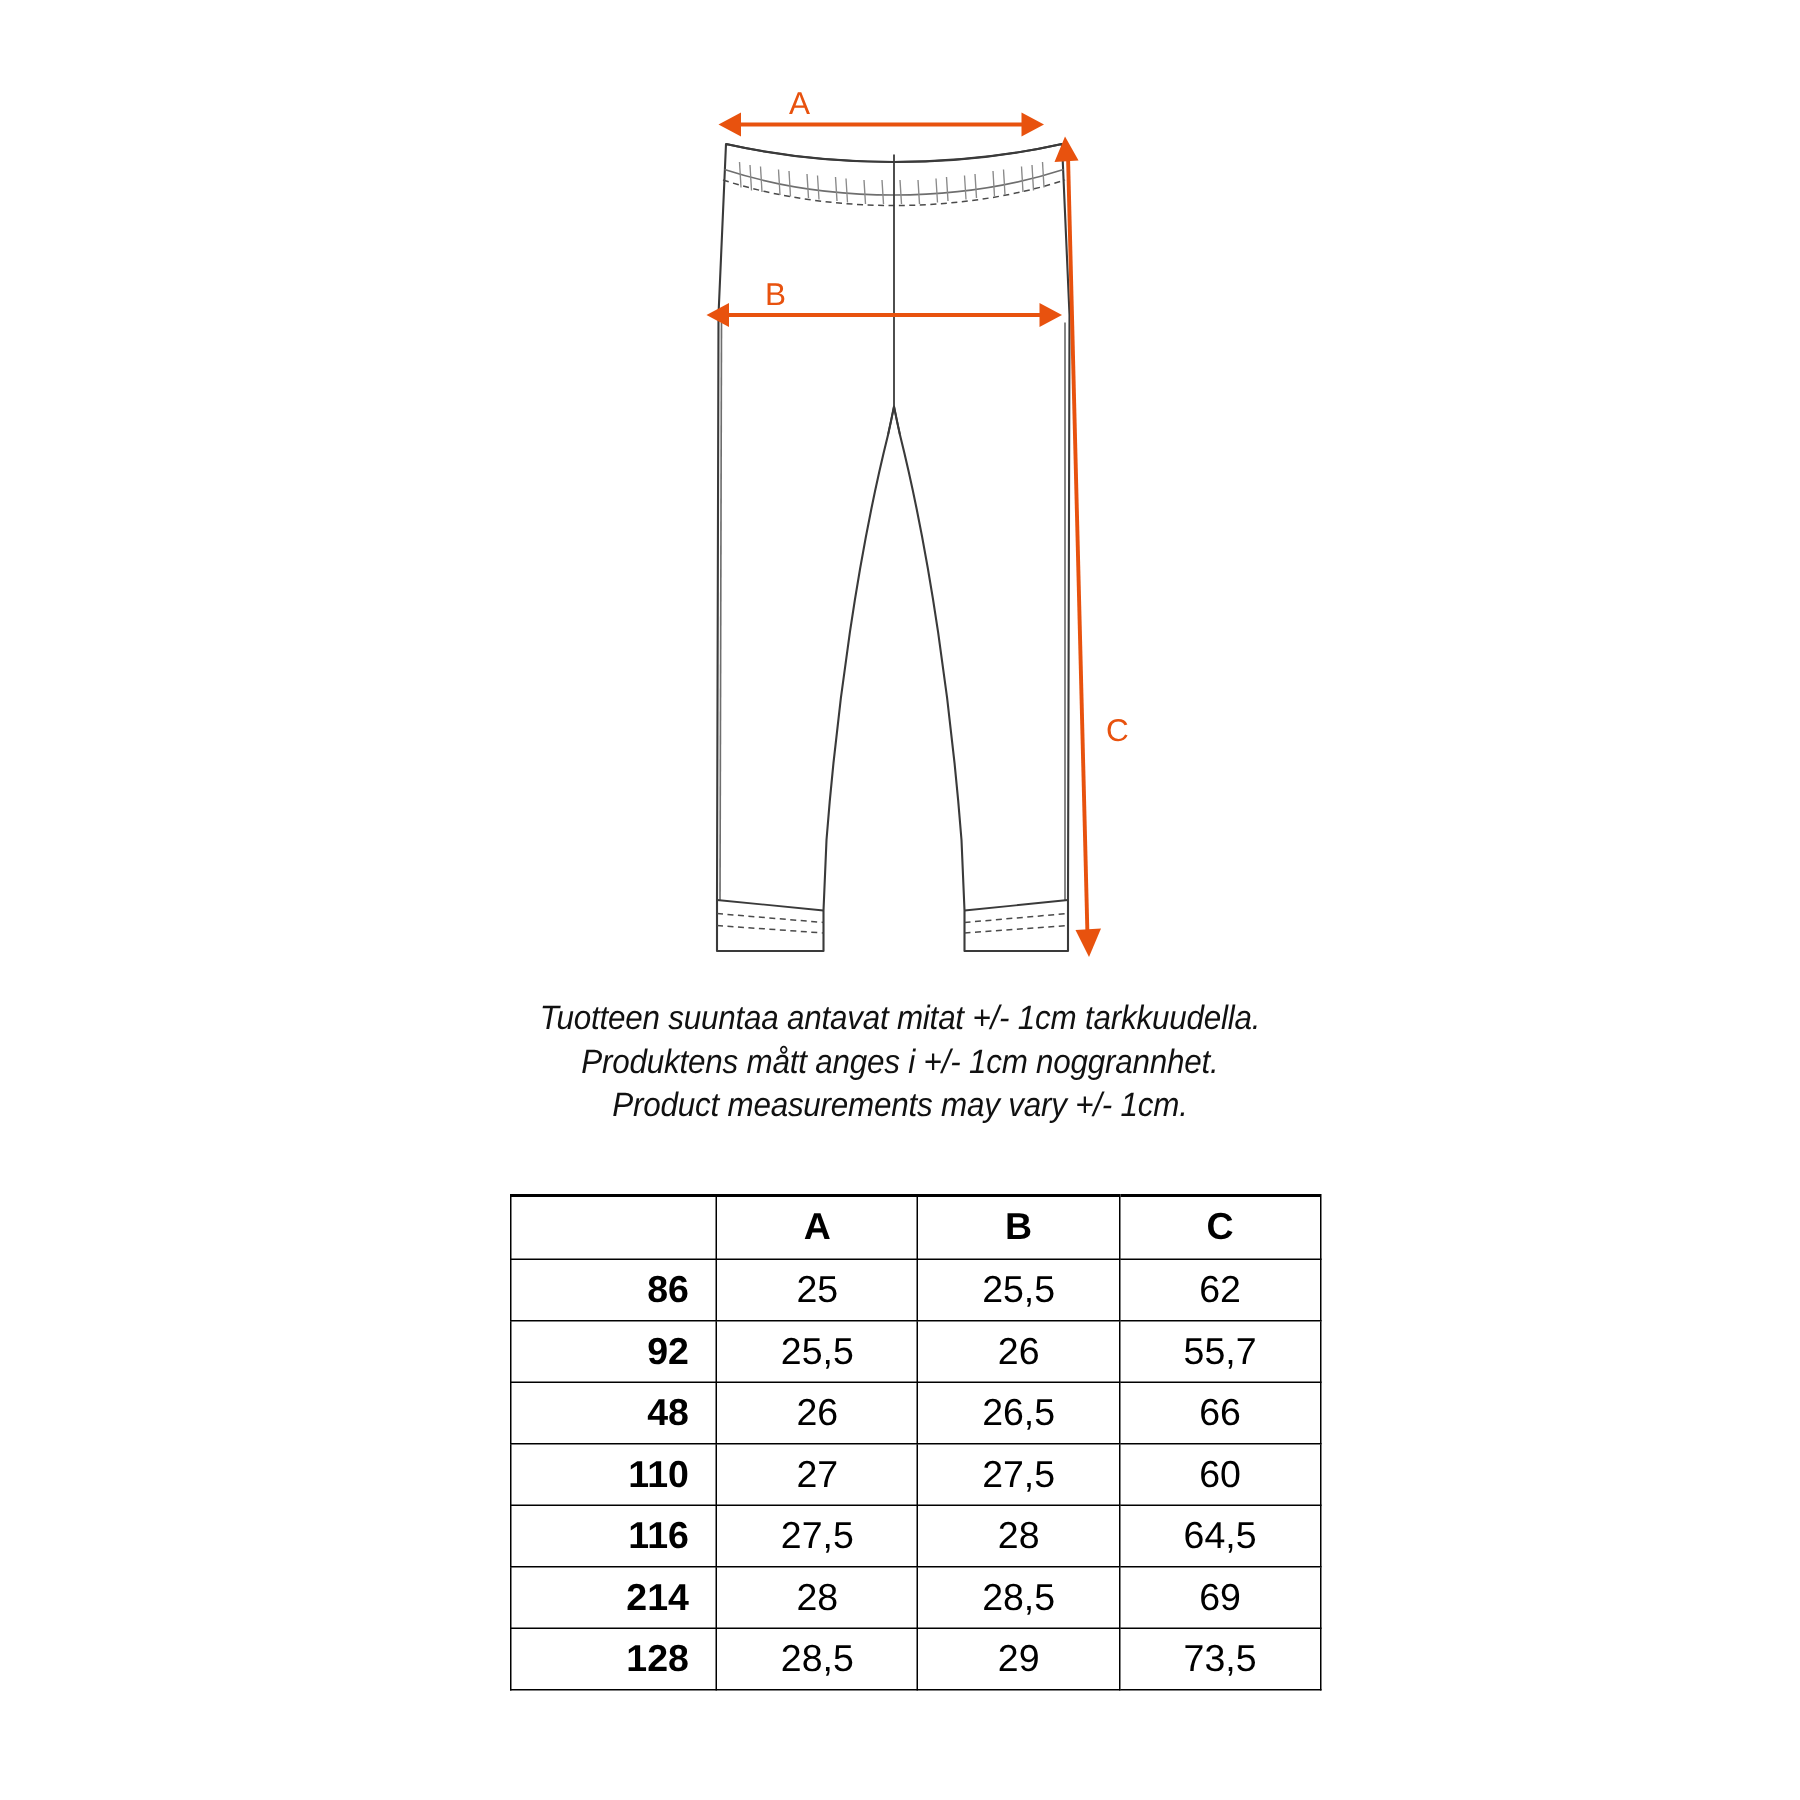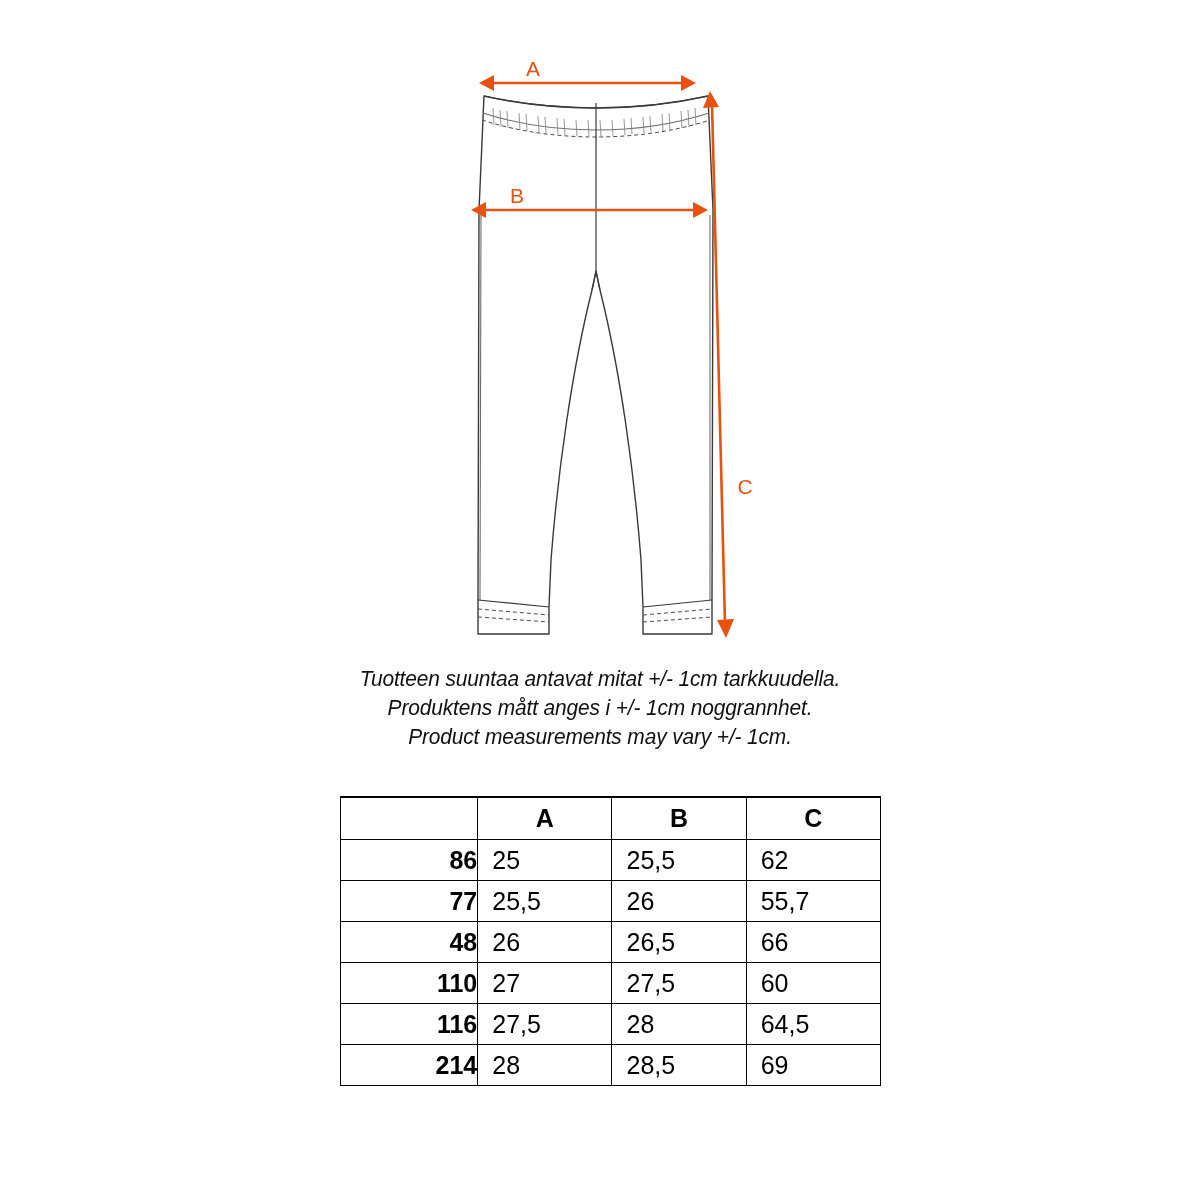--- a/index.html
+++ b/index.html
@@ -133,25 +133,25 @@
     font-weight: bold;
     text-align: center;
     height: 41px;
   }
   table.size-table thead th.blank-head {
     border-top: 2.2px solid #000000;
   }
   table.size-table tbody th.size-cell {
     font-weight: bold;
     text-align: right;
-    padding-right: 0;
+    padding-right: 18px;
   }
   table.size-table tbody td.val-cell {
     font-weight: normal;
-    text-align: left;
+    text-align: center;
   }
 </style>
 </head>
 <body>
 
 <div id="page">
 
   <div id="drawing-area">
     <svg viewBox="0 0 1200 660" xmlns="http://www.w3.org/2000/svg">
 
@@ -279,21 +279,21 @@
         </tr>
       </thead>
       <tbody id="size-table-body">
       <tr>
             <th class="size-cell">86</th>
             <td class="val-cell">25</td>
             <td class="val-cell">25,5</td>
             <td class="val-cell">62</td>
           </tr>
           <tr>
-            <th class="size-cell">77</th>
+            <th class="size-cell">92</th>
             <td class="val-cell">25,5</td>
             <td class="val-cell">26</td>
             <td class="val-cell">55,7</td>
           </tr>
           <tr>
             <th class="size-cell">48</th>
             <td class="val-cell">26</td>
             <td class="val-cell">26,5</td>
             <td class="val-cell">66</td>
           </tr>
@@ -308,17 +308,23 @@
             <td class="val-cell">27,5</td>
             <td class="val-cell">28</td>
             <td class="val-cell">64,5</td>
           </tr>
           <tr>
             <th class="size-cell">214</th>
             <td class="val-cell">28</td>
             <td class="val-cell">28,5</td>
             <td class="val-cell">69</td>
           </tr>
+          <tr>
+            <th class="size-cell">128</th>
+            <td class="val-cell">28,5</td>
+            <td class="val-cell">29</td>
+            <td class="val-cell">73,5</td>
+          </tr>
         </tbody>
     </table>
   </div>
 
 </div>
 
 </body></html>

